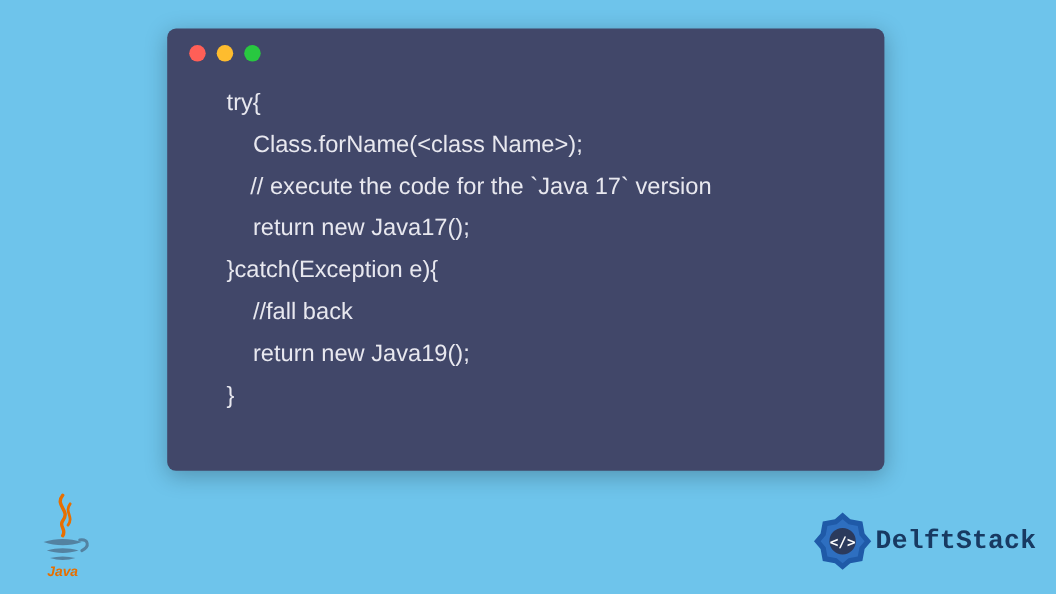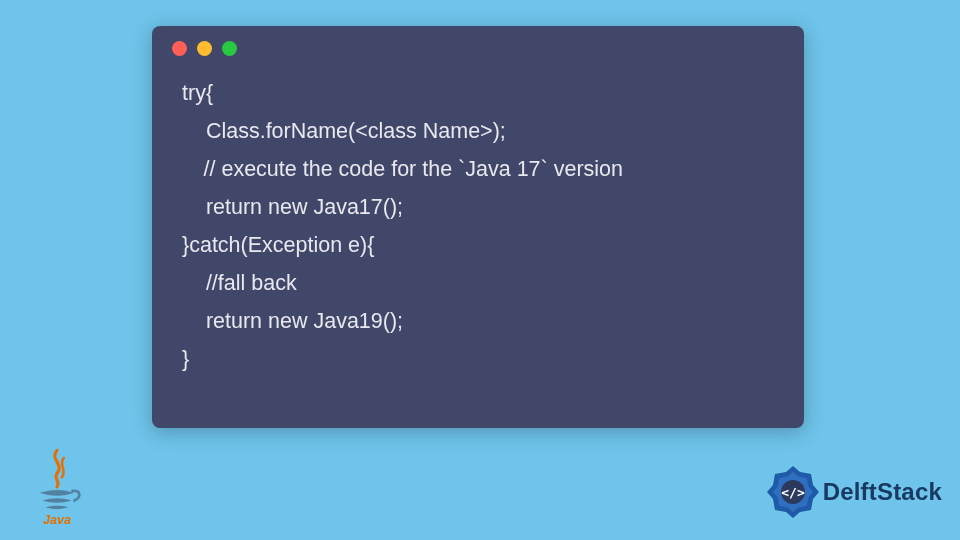--- a/index.html
+++ b/index.html
@@ -33,20 +33,21 @@
     height: 15px;
     border-radius: 50%;
   }
   .code-area {
     padding: 4px 24px 20px 30px;
     color: #e8e8ef;
     font-size: 21.5px;
     line-height: 38px;
     font-family: -apple-system, BlinkMacSystemFont, "Segoe UI", Arial, sans-serif;
     white-space: pre;
+    margin-left: 24px;
   }
   .java-logo {
     position: absolute;
     left: 28px;
     bottom: 14px;
     width: 58px;
     height: 78px;
     font-style: italic;
   }
   .delft-logo {
@@ -55,20 +56,21 @@
     bottom: 20px;
     display: flex;
     align-items: center;
     gap: 2px;
   }
   .delft-text {
     font-size: 24px;
     font-weight: 600;
     color: #183a62;
     letter-spacing: 0.2px;
+    font-family: Liberation Mono, monospace;
   }
 </style>
 </head>
 <body>
 
 <div class="code-window">
   <div class="titlebar">
     <span class="dot" style="background:#ff5f57"></span>
     <span class="dot" style="background:#febc2e"></span>
     <span class="dot" style="background:#28c840"></span>

